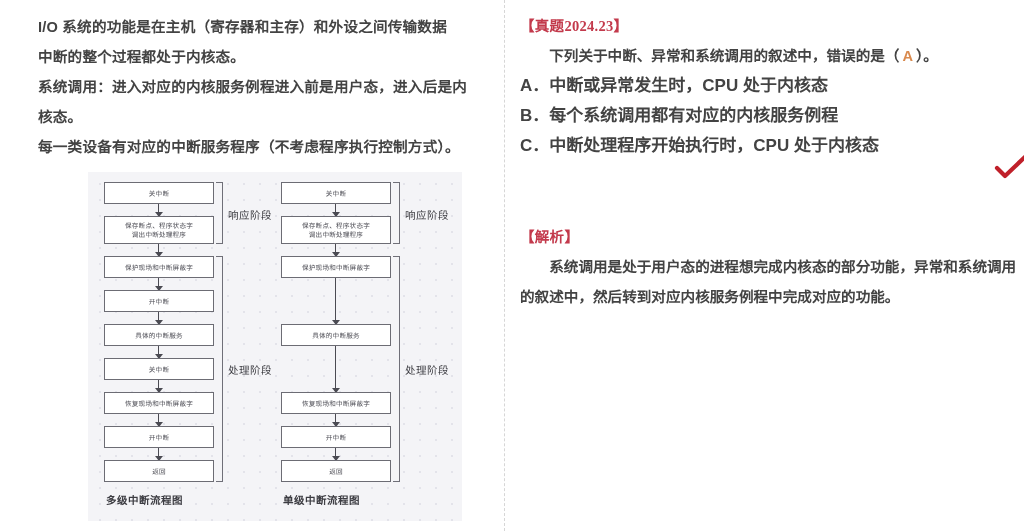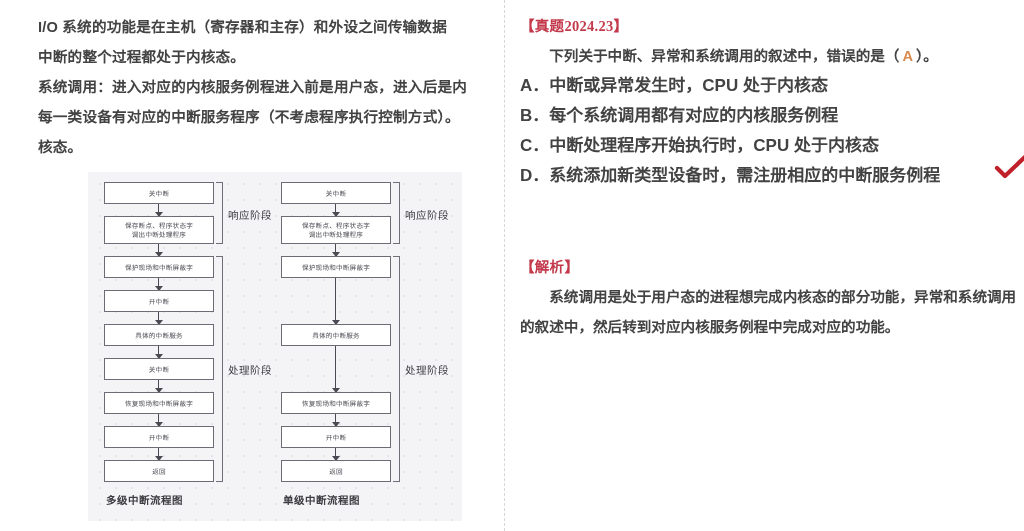--- a/index.html
+++ b/index.html
@@ -109,22 +109,22 @@
 <body>
 
 <div class="page">
 
   <div class="divider"></div>
 
   <div class="left">
     <div class="note-line">I/O 系统的功能是在主机（寄存器和主存）和外设之间传输数据</div>
     <div class="note-line">中断的整个过程都处于内核态。</div>
     <div class="note-line">系统调用：进入对应的内核服务例程进入前是用户态，进入后是内</div>
+    <div class="note-line">核态。</div>
     <div class="note-line">每一类设备有对应的中断服务程序（不考虑程序执行控制方式）。</div>
-    <div class="note-line">核态。</div>
   </div>
 
   <div class="diagram">
 
     <div class="col col-a">
       <div class="node h1" style="top:10px">关中断</div>
       <div class="arrow" style="top:32px;height:12px"></div>
       <div class="node h2" style="top:44px">
           <span style="white-space:pre-line">保存断点、程序状态字
 调出中断处理程序</span>
@@ -177,21 +177,21 @@
 
   <div class="right">
 
     <div class="tag">【真题2024.23】</div>
 
     <div class="q-stem"><span>下列关于中断、异常和系统调用的叙述中，错误的是（</span><span class="answer">A</span><span>）。</span></div>
 
     <div class="opt">A．中断或异常发生时，CPU 处于内核态</div>
     <div class="opt">B．每个系统调用都有对应的内核服务例程</div>
     <div class="opt">C．中断处理程序开始执行时，CPU 处于内核态</div>
-    <div class="opt"><span>D．系统添加新类型设备时，需注册相应的中断服务例程</span><svg class="check" viewBox="0 0 42 30">
+    <div class="opt"><svg class="check" viewBox="0 0 42 30">
           <path d="M5 17 L13 25 L36 3" fill="none" stroke="#c0202a" stroke-width="4.2" stroke-linecap="round" stroke-linejoin="round"></path>
         </svg></div>
 
     <div class="analysis-block">
       <div class="tag">【解析】</div>
       <p class="ana-p">系统调用是处于用户态的进程想完成内核态的部分功能，异常和系统调用的叙述中，然后转到对应内核服务例程中完成对应的功能。</p>
     </div>
 
   </div>
 </div>

